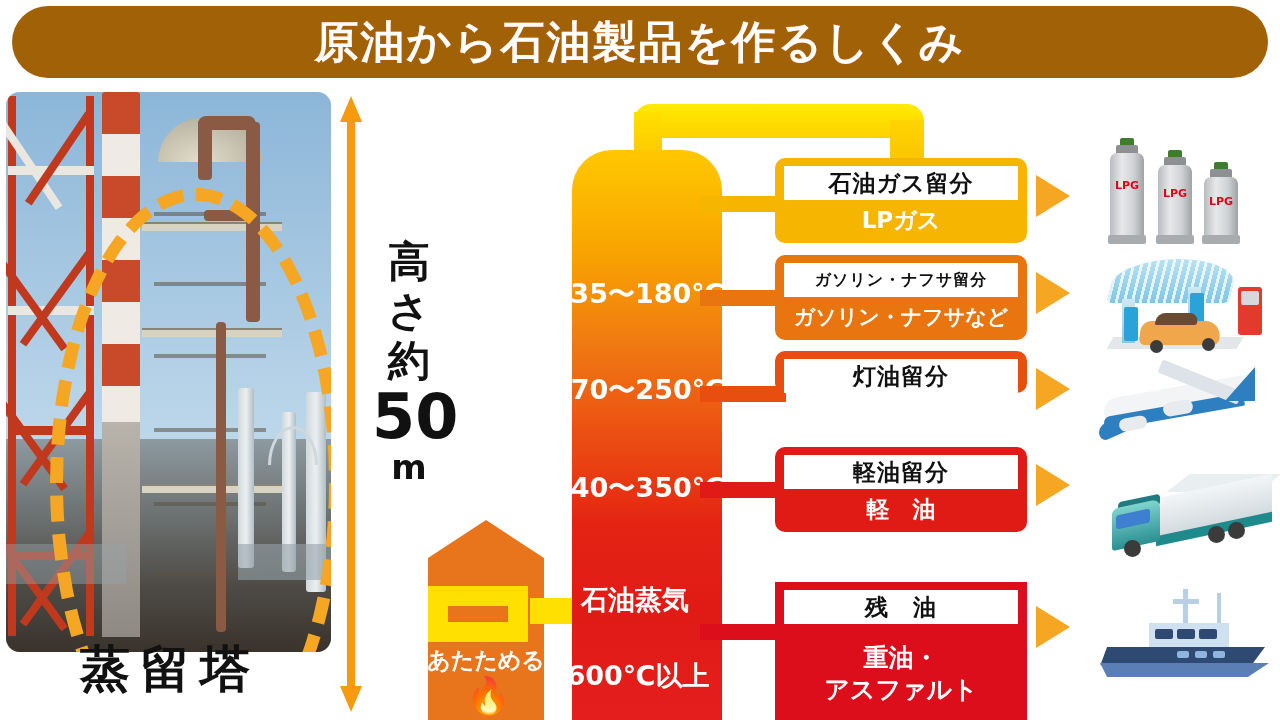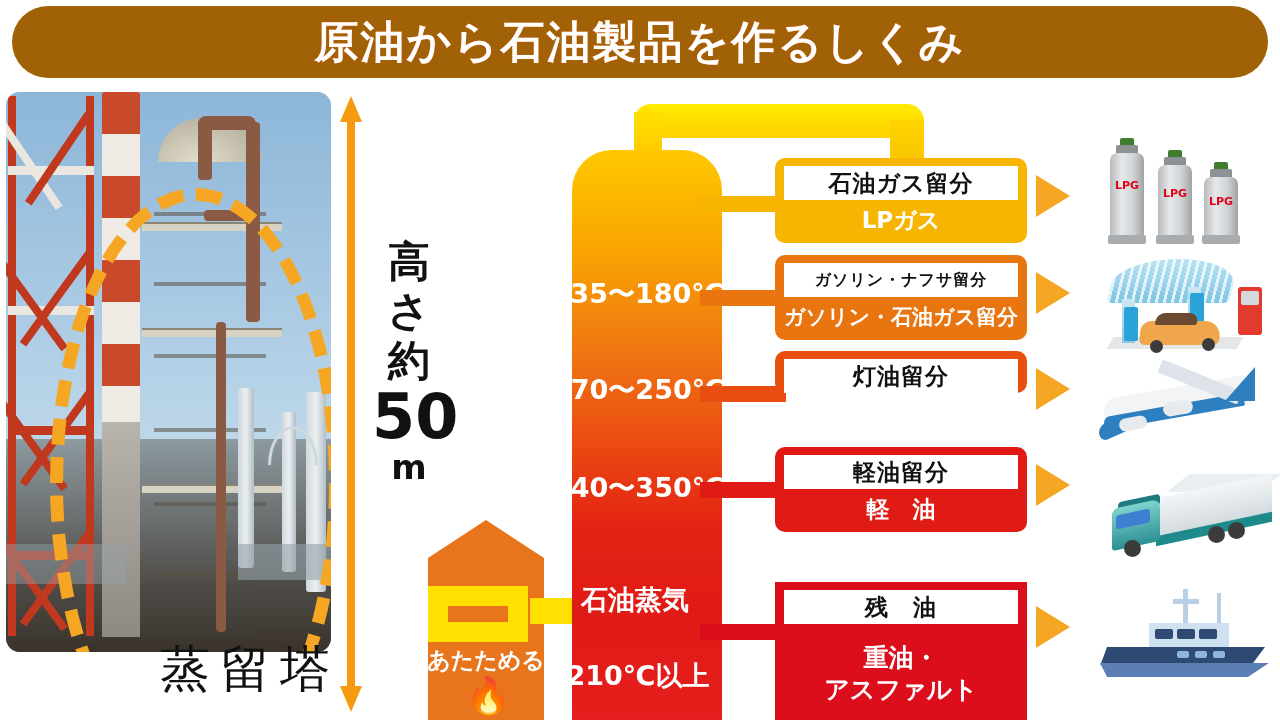--- a/index.html
+++ b/index.html
@@ -56,22 +56,22 @@
   .far-tower{position:absolute;background:linear-gradient(90deg,#cfd8dc,#eceff1,#b0bec5);border-radius:3px;}
   .bridge{position:absolute;border:3px solid #cfd8dc;border-bottom:none;border-radius:50% 50% 0 0/100% 100% 0 0;}
   .city{position:absolute;background:#95a2a8;}
   
   .ellipse-hl{
     position:absolute;left:44px;top:96px;width:292px;height:590px;
     border:13px dashed #F5A623;border-radius:50%;
     box-sizing:border-box;
   }
   .tower-label{
-    position:absolute;left:0px;top:636px;width:340px;text-align:right;
-    font-size:50px;font-weight:normal;color:#111;letter-spacing:10px;
+    position:absolute;left:0px;top:636px;width:340px;text-align:center;
+    font-size:50px;font-weight:bold;color:#111;letter-spacing:10px;
   }
 
   
   .h-arrow{position:absolute;left:340px;top:96px;width:22px;height:616px;}
   .h-shaft{position:absolute;left:7px;top:22px;width:8px;height:572px;background:#F79A10;}
   .h-head-up{position:absolute;left:0;top:0;width:0;height:0;
     border-left:11px solid transparent;border-right:11px solid transparent;
     border-bottom:26px solid #F79A10;}
   .h-head-dn{position:absolute;left:0;bottom:0;width:0;height:0;
     border-left:11px solid transparent;border-right:11px solid transparent;
@@ -275,40 +275,40 @@
 
   <div class="top-pipe-h"></div>
   <div class="col-neck"></div>
   <div class="top-pipe-v"></div>
   <div class="column"></div>
 
   <div class="col-text t1">35〜180℃</div>
   <div class="col-text t2">170〜250℃</div>
   <div class="col-text t3">240〜350℃</div>
   <div class="col-text t4">石油蒸気</div>
-  <div class="col-text t5">210℃以上</div>
+  <div class="col-text t5">600℃以上</div>
 
   <div class="conn" style="left:700px;top:196px;width:86px;background:#F5B500;"></div>
   <div class="conn" style="left:700px;top:290px;width:86px;background:#E8750F;"></div>
   <div class="conn" style="left:700px;top:386px;width:86px;background:#E84E0F;"></div>
   <div class="conn" style="left:700px;top:482px;width:86px;background:#E01B16;"></div>
   <div class="conn" style="left:700px;top:624px;width:86px;background:#DC0E1B;"></div>
 
   <div class="fbox" style="top:158px;background:#F5B500;">
     <div class="fbox-inner">
       <div class="fbox-title">石油ガス留分</div>
     </div>
     <div class="fbox-sub">LPガス</div>
   </div>
 
   <div class="fbox" style="top:255px;background:#E8750F;">
     <div class="fbox-inner">
       <div class="fbox-title" style="font-size:16px;">ガソリン・ナフサ留分</div>
     </div>
-    <div class="fbox-sub" style="font-size:21px;">ガソリン・石油ガス留分</div>
+    <div class="fbox-sub" style="font-size:21px;">ガソリン・ナフサなど</div>
   </div>
 
   <div class="fbox" style="top:351px;background:#E84E0F;">
     <div class="fbox-inner">
       <div class="fbox-title">灯油留分</div>
     </div>
   </div>
 
   <div class="fbox" style="top:447px;background:#E01B16;">
     <div class="fbox-inner">

